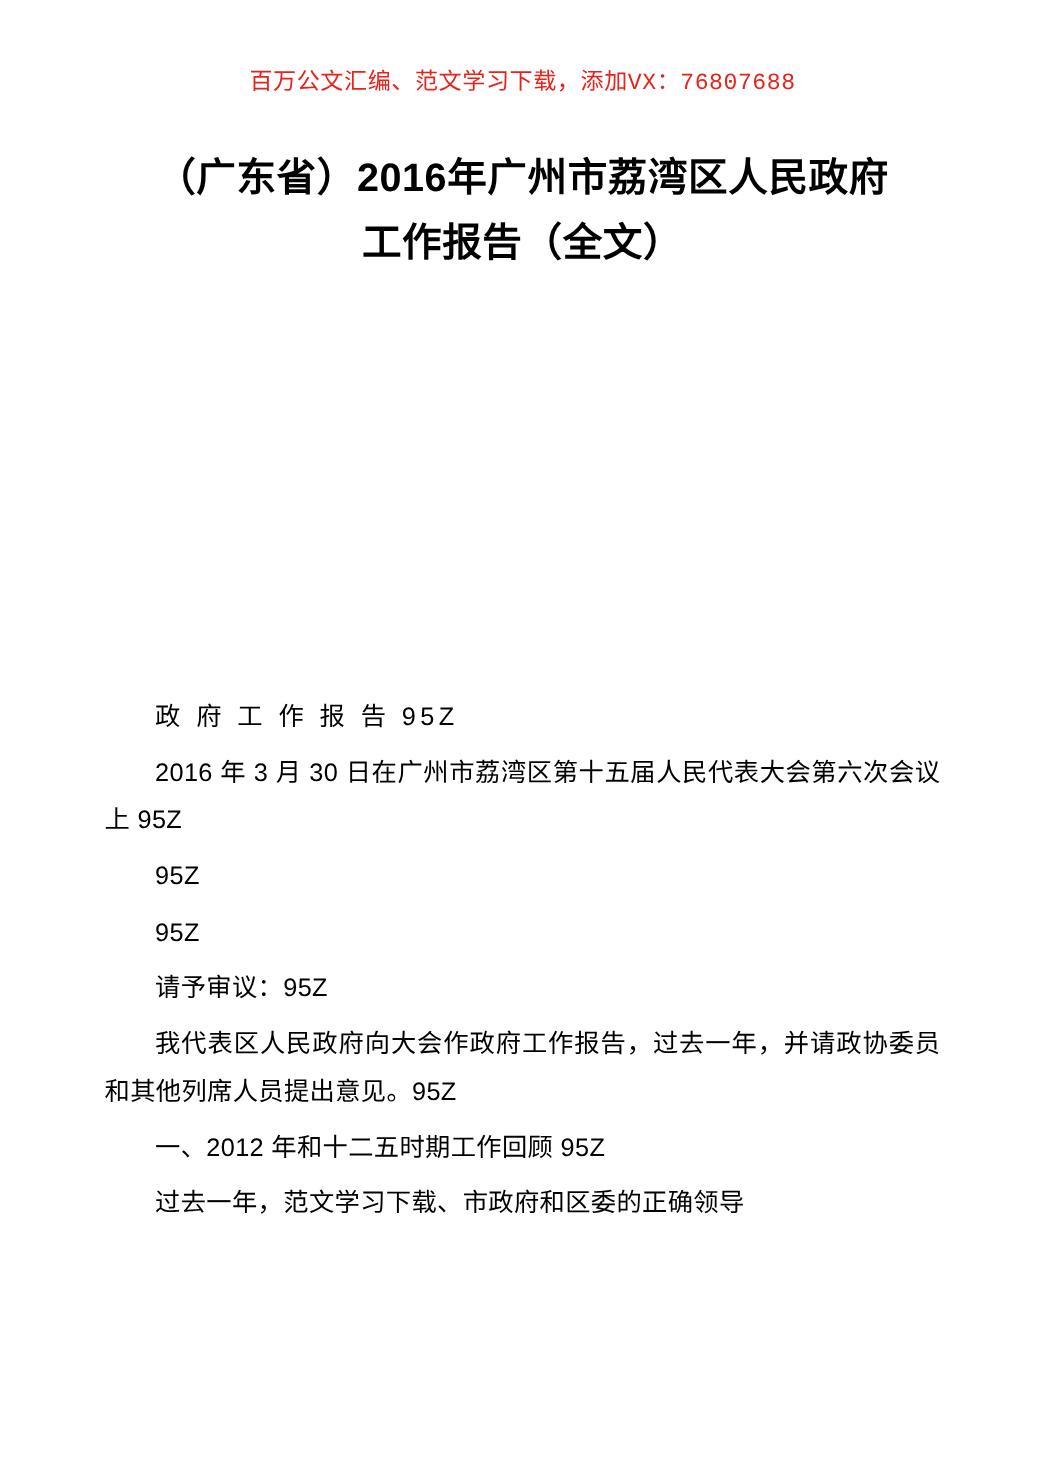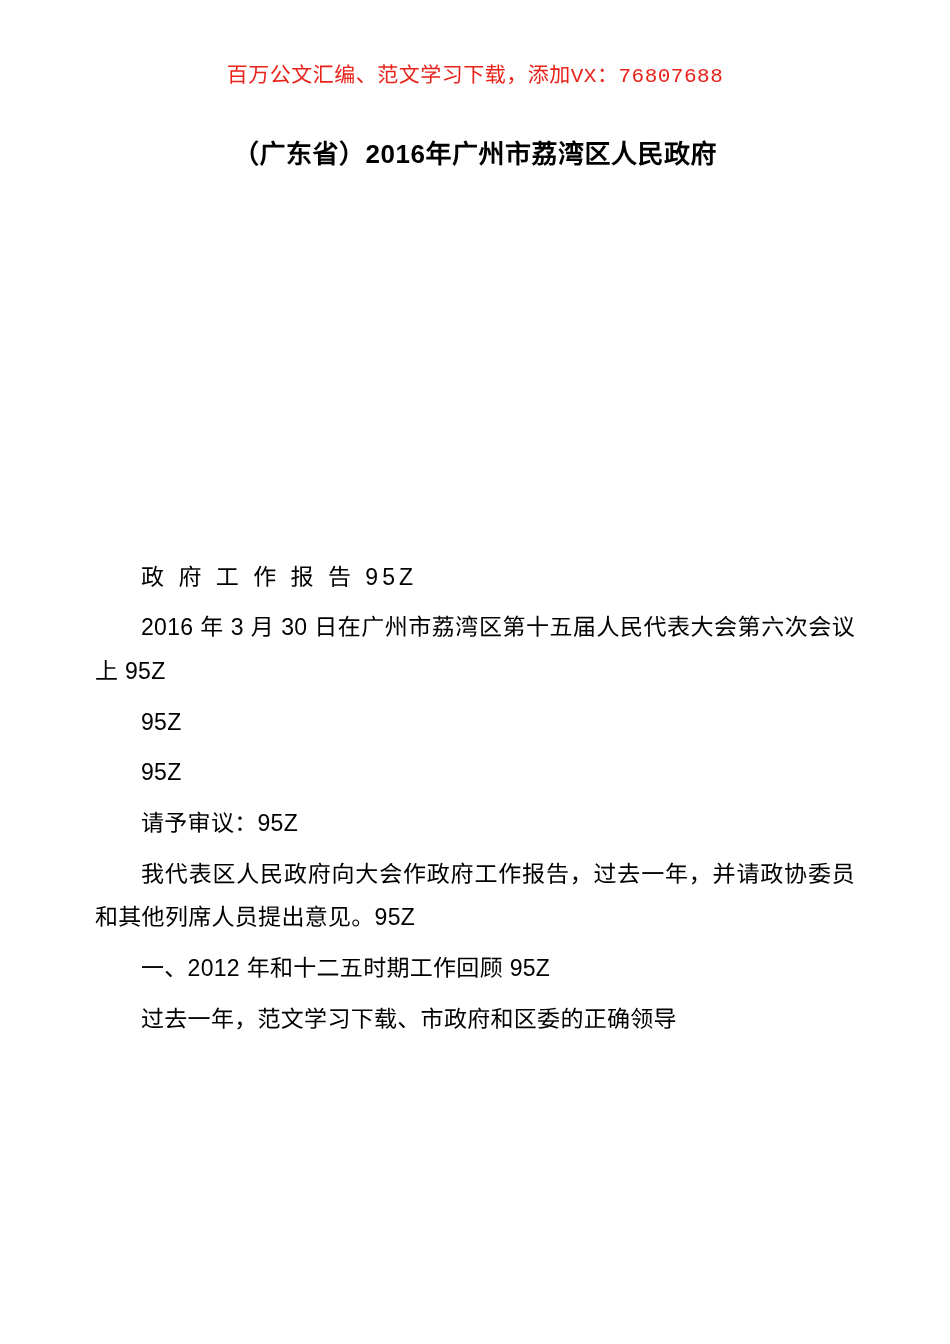--- a/index.html
+++ b/index.html
@@ -28,21 +28,21 @@
     font-size: 21px;
     font-weight: 500;
     letter-spacing: 0.5px;
     line-height: 1.4;
     white-space: nowrap;
     font-family: Liberation Mono, monospace;
   }
   .doc-title {
     margin-top: 42px;
     text-align: center;
-    font-size: 26px;
+    font-size: 36px;
     font-weight: bold;
     line-height: 1.62;
     letter-spacing: 0.5px;
   }
   .spacer {
     height: 380px;
   }
   .body-block {
     font-size: 23px;
     line-height: 1.9;
@@ -62,20 +62,21 @@
 </style>
 </head>
 <body>
 
 <div class="page">
 
   <div class="watermark">百万公文汇编、范文学习下载，添加VX：76807688</div>
 
   <div class="doc-title">
     <div>（广东省）2016年广州市荔湾区人民政府</div>
+    <div>工作报告（全文）</div>
   </div>
 
   <div class="spacer"></div>
 
   <div class="body-block">
     <p class="para nowrap spaced-title">政 府 工 作 报 告 95Z</p>
     <p class="para">2016 年 3 月 30 日在广州市荔湾区第十五届人民代表大会第六次会议上 95Z</p>
     <p class="para">95Z</p>
     <p class="para">95Z</p>
     <p class="para">请予审议：95Z</p>

